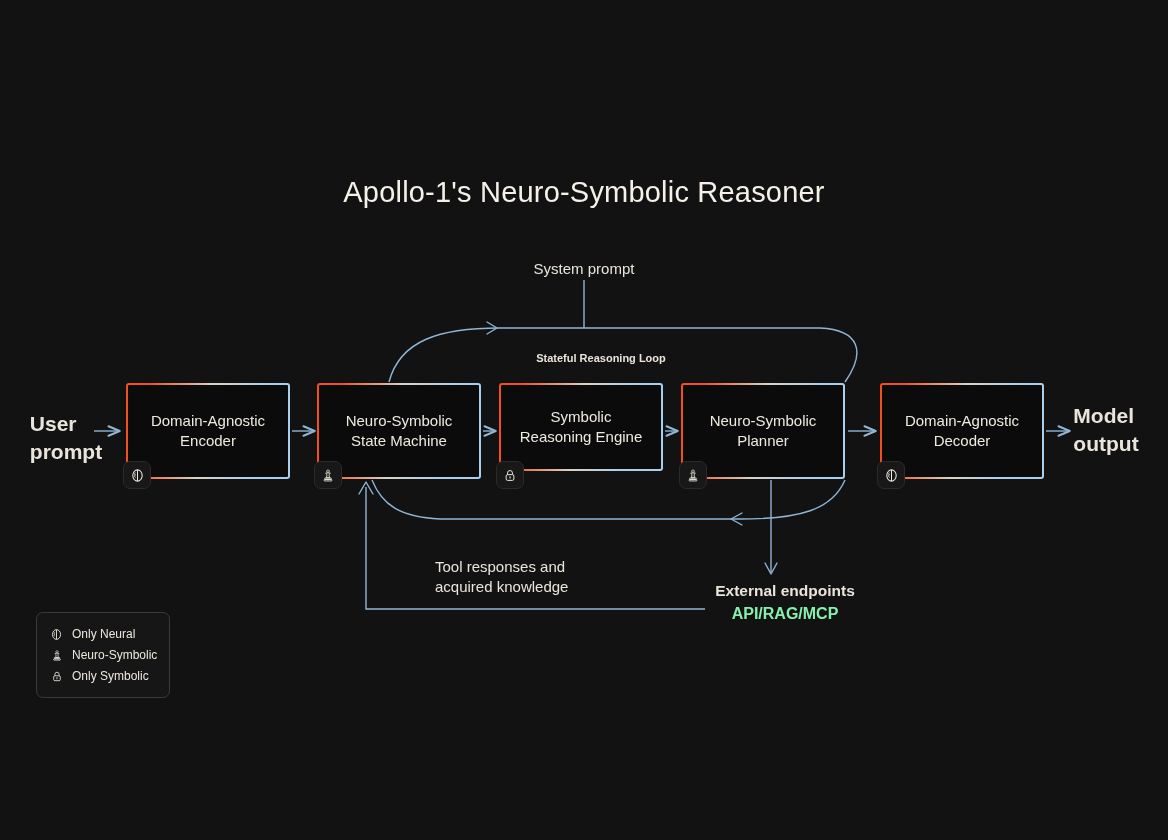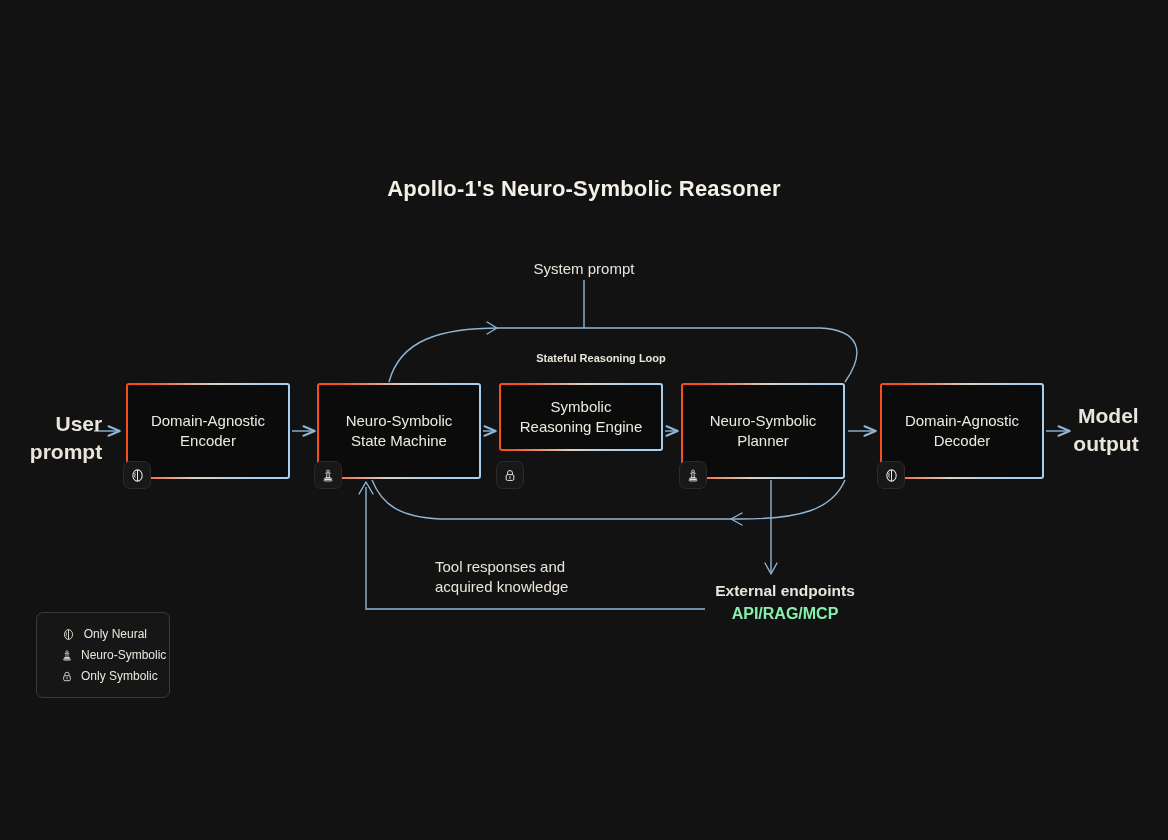--- a/index.html
+++ b/index.html
@@ -13,22 +13,22 @@
     color: #f2eee6;
     position: relative;
   }
   #stage { position: absolute; inset: 0; width: 1168px; height: 840px; }
 
   
   .title {
     position: absolute;
     left: 0; right: 0; top: 176px;
     text-align: center;
-    font-size: 22px;
-    font-weight: 700;
+    font-size: 29px;
+    font-weight: 400;
     letter-spacing: 0.2px;
     color: #f5f1e8;
   }
 
   
   #wires { position: absolute; left: 0; top: 0; width: 1168px; height: 840px; }
 
   
   .node {
     position: absolute;
@@ -65,40 +65,40 @@
 
   
   .ftext {
     position: absolute;
     white-space: pre;
     color: #eae5db;
     font-size: 14.5px;
     line-height: 1.33;
   }
   .ftext.bold { font-weight: 700; }
-  .ftext.center { text-align: right; transform: translateX(-50%); }
+  .ftext.center { text-align: left; transform: translateX(-50%); }
   .ftext.sub { color: #86efac; font-size: 16px; font-weight: 700; }
   .ftext.big { font-size: 21px; }
 
   
   .legend {
     position: absolute;
     left: 36px; top: 612px;
     width: 134px;
     box-sizing: border-box;
     background: #161616;
     border: 1px solid #3a3a3a;
     border-radius: 7px;
     padding: 10px 10px 10px 12px;
   }
   .legend .row {
     display: flex; align-items: center;
     gap: 8px;
     height: 20px;
-    margin: 1px 12px;
+    margin: 1px 0;
   }
   .legend .row span.t {
     font-size: 12px;
     color: #ece7dd;
     white-space: nowrap;
   }
   .legend .ic { width: 15px; display:flex; align-items:center; justify-content:center; }
 </style>
 </head>
 <body>
@@ -159,21 +159,21 @@
   </div>
   <div class="badge" style="left:314px; top:461px;">
     <svg width="14" height="15" viewBox="0 0 16 16">
       <path d="M8,1.6 a1.4,1.4 0 1 1 -0.01,0" fill="none" stroke="#efeae0" stroke-width="1"></path>
       <path d="M5.4,5.1 L10.6,5.1 L9.2,7.2 L9.7,10.6 L6.3,10.6 L6.8,7.2 Z" fill="none" stroke="#efeae0" stroke-width="1" stroke-linejoin="round"></path>
       <rect x="4.3" y="10.7" width="7.4" height="1.5" rx="0.5" fill="none" stroke="#efeae0" stroke-width="1"></rect>
       <rect x="3.6" y="12.6" width="8.8" height="1.6" rx="0.5" fill="none" stroke="#efeae0" stroke-width="1"></rect>
     </svg>
   </div>
 
-  <div class="node" style="left:499px; top:383px; width:164px; height:68px;">
+  <div class="node" style="left:499px; top:383px; width:164px; height:88px;">
     <span class="lbl">Symbolic<br>Reasoning Engine</span>
   </div>
   <div class="badge" style="left:496px; top:461px;">
     <svg width="14" height="15" viewBox="0 0 16 16">
       <path d="M5.2,7 L5.2,5.1 a2.8,2.8 0 0 1 5.6,0 L10.8,7" fill="none" stroke="#efeae0" stroke-width="1.1"></path>
       <rect x="3.6" y="7" width="8.8" height="6.6" rx="1.6" fill="none" stroke="#efeae0" stroke-width="1.1"></rect>
       <path d="M8,9.3 L8,11.2" stroke="#efeae0" stroke-width="1.1" stroke-linecap="round"></path>
     </svg>
   </div>
 

